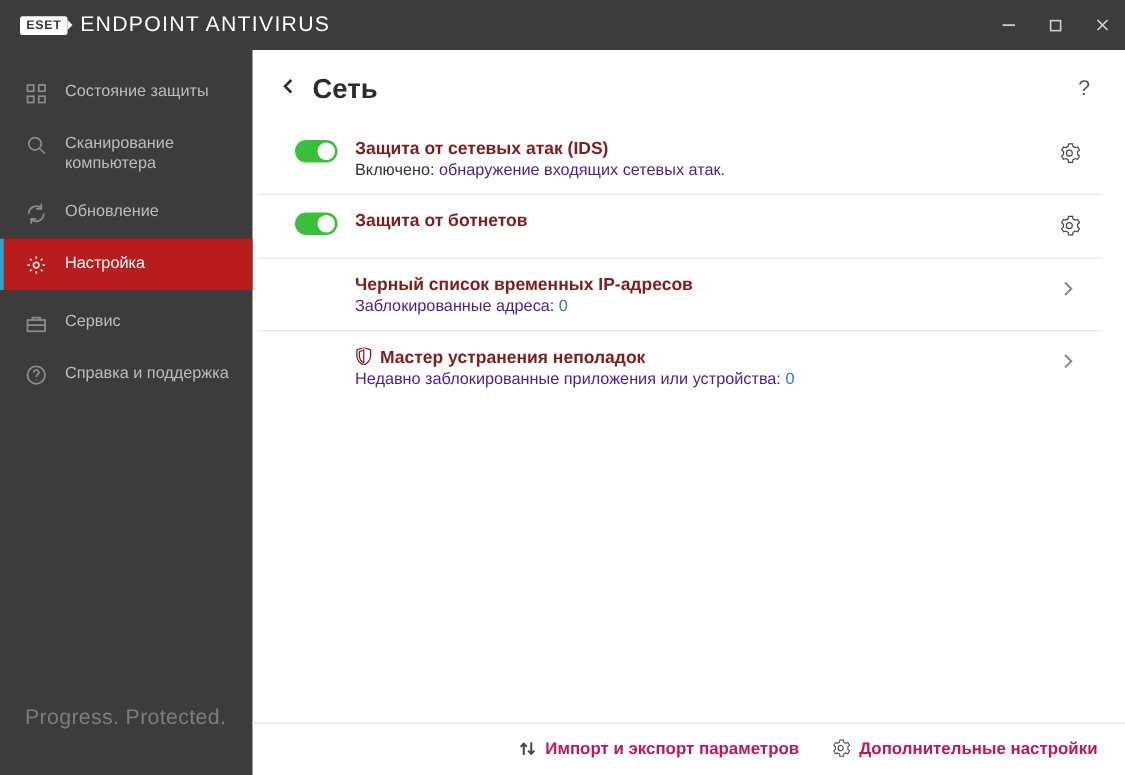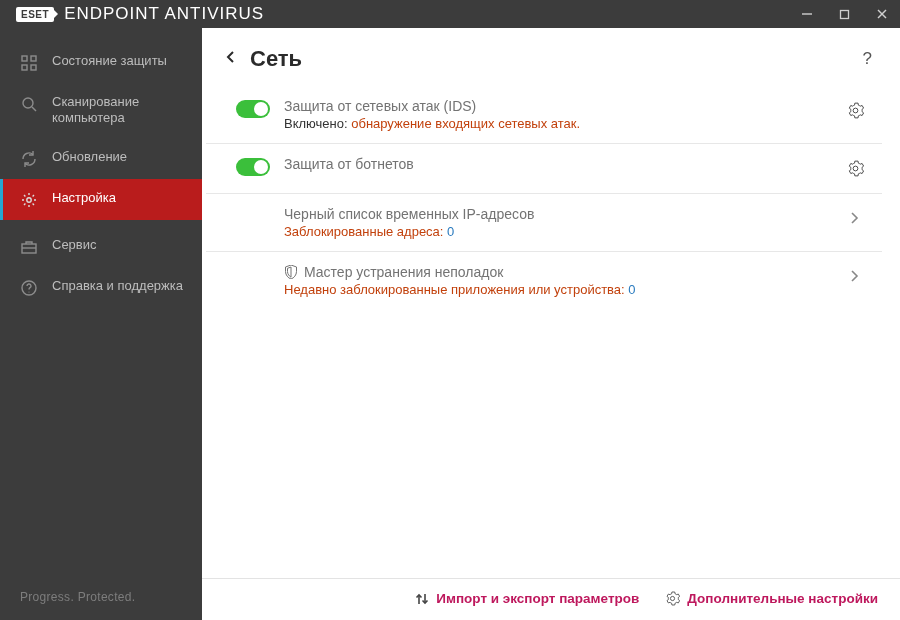--- a/index.html
+++ b/index.html
@@ -1,54 +1,54 @@
 <!DOCTYPE html>
 <html><head>
 <meta charset="utf-8">
 <style>
   * { box-sizing: border-box; margin: 0; padding: 0; font-family: "Segoe UI", Arial, sans-serif; }
   html, body { width: 900px; height: 620px; overflow: hidden; }
   .window { width: 900px; height: 620px; display: flex; flex-direction: column; background: #fff; }
 
   
-  .titlebar { height: 28px; background: #3c3c3c; color: #fff; display: flex; align-items: center; padding: 0 12px 0 16px; }
+  .titlebar { height: 40px; background: #3c3c3c; color: #fff; display: flex; align-items: center; padding: 0 12px 0 16px; }
   .logo-badge { background: #fff; color: #3c3c3c; font-size: 10px; font-weight: 700; padding: 2px 5px; border-radius: 2px; letter-spacing: 0.5px; position: relative; margin-right: 10px; }
   .logo-badge::after { content: ""; position: absolute; right: -4px; top: 50%; transform: translateY(-50%); border-left: 4px solid #fff; border-top: 4px solid transparent; border-bottom: 4px solid transparent; }
   .app-title { font-size: 17px; font-weight: 300; letter-spacing: 1px; }
   .winctrls { margin-left: auto; display: flex; gap: 26px; align-items: center; color: #cfcfcf; }
   .winctrl svg { display: block; }
 
   
   .body { flex: 1; display: flex; min-height: 0; }
 
   
   .sidebar { width: 202px; background: #3c3c3c; color: #bdbdbd; display: flex; flex-direction: column; padding-top: 14px; }
   .nav-item { display: flex; align-items: flex-start; gap: 14px; padding: 11px 18px 11px 20px; cursor: pointer; font-size: 13px; line-height: 1.25; }
   .nav-item.active { background: #b91c1c; color: #fff; border-left: 3px solid #26a6d1; padding-left: 17px; }
   .nav-item .icon { width: 18px; height: 18px; flex-shrink: 0; color: #8c8c8c; margin-top: 1px; }
   .nav-item.active .icon { color: #dcdcdc; }
   .sidebar-spacer { flex: 1; }
-  .sidebar-footer { padding: 14px 20px 16px; font-size: 12px; color: #7d7d7d; letter-spacing: 0.3px; }
+  .sidebar-footer { padding: 14px 20px 36px; font-size: 17px; color: #7d7d7d; letter-spacing: 0.3px; }
 
   
   .main { flex: 1; display: flex; flex-direction: column; min-width: 0; }
   .page-header { display: flex; align-items: center; padding: 18px 28px 14px 22px; gap: 14px; }
   .back-caret { color: #3a3a3a; cursor: pointer; }
   .page-title { font-size: 22px; font-weight: 700; color: #2b2b2b; }
   .help-btn { margin-left: auto; color: #555; font-size: 17px; cursor: pointer; }
 
   .list { padding: 0 18px 0 4px; }
   .row { display: flex; align-items: flex-start; padding: 12px 12px 12px 18px; border-bottom: 1px solid #e7e7e7; gap: 14px; }
   .row:last-child { border-bottom: none; }
   .row .leading { width: 46px; display: flex; justify-content: flex-end; padding-top: 2px; }
   .row .body-col { flex: 1; min-width: 0; }
   .row .trailing { width: 30px; display: flex; justify-content: center; align-items: center; color: #444; padding-top: 4px; }
-  .row-title { font-size: 14px; font-weight: 400; color: #737373; display: flex; align-items: center; gap: 6px; }
+  .row-title { font-size: 14px; font-weight: 700; color: #7f1d1d; display: flex; align-items: center; gap: 6px; }
   .row-sub { font-size: 13px; color: #333; margin-top: 2px; }
-  .row-sub .muted { color: #c2410c; }
+  .row-sub .muted { color: #4c1d95; }
   .row-sub .count { color: #2a7bbf; }
 
   
   .toggle { width: 34px; height: 18px; background: #3bbf3b; border-radius: 10px; position: relative; cursor: pointer; }
   .toggle::after { content: ""; position: absolute; right: 2px; top: 2px; width: 14px; height: 14px; background: #fff; border-radius: 50%; }
 
   .gear-btn { cursor: pointer; }
   .chev-btn { cursor: pointer; color: #888; }
 
   

